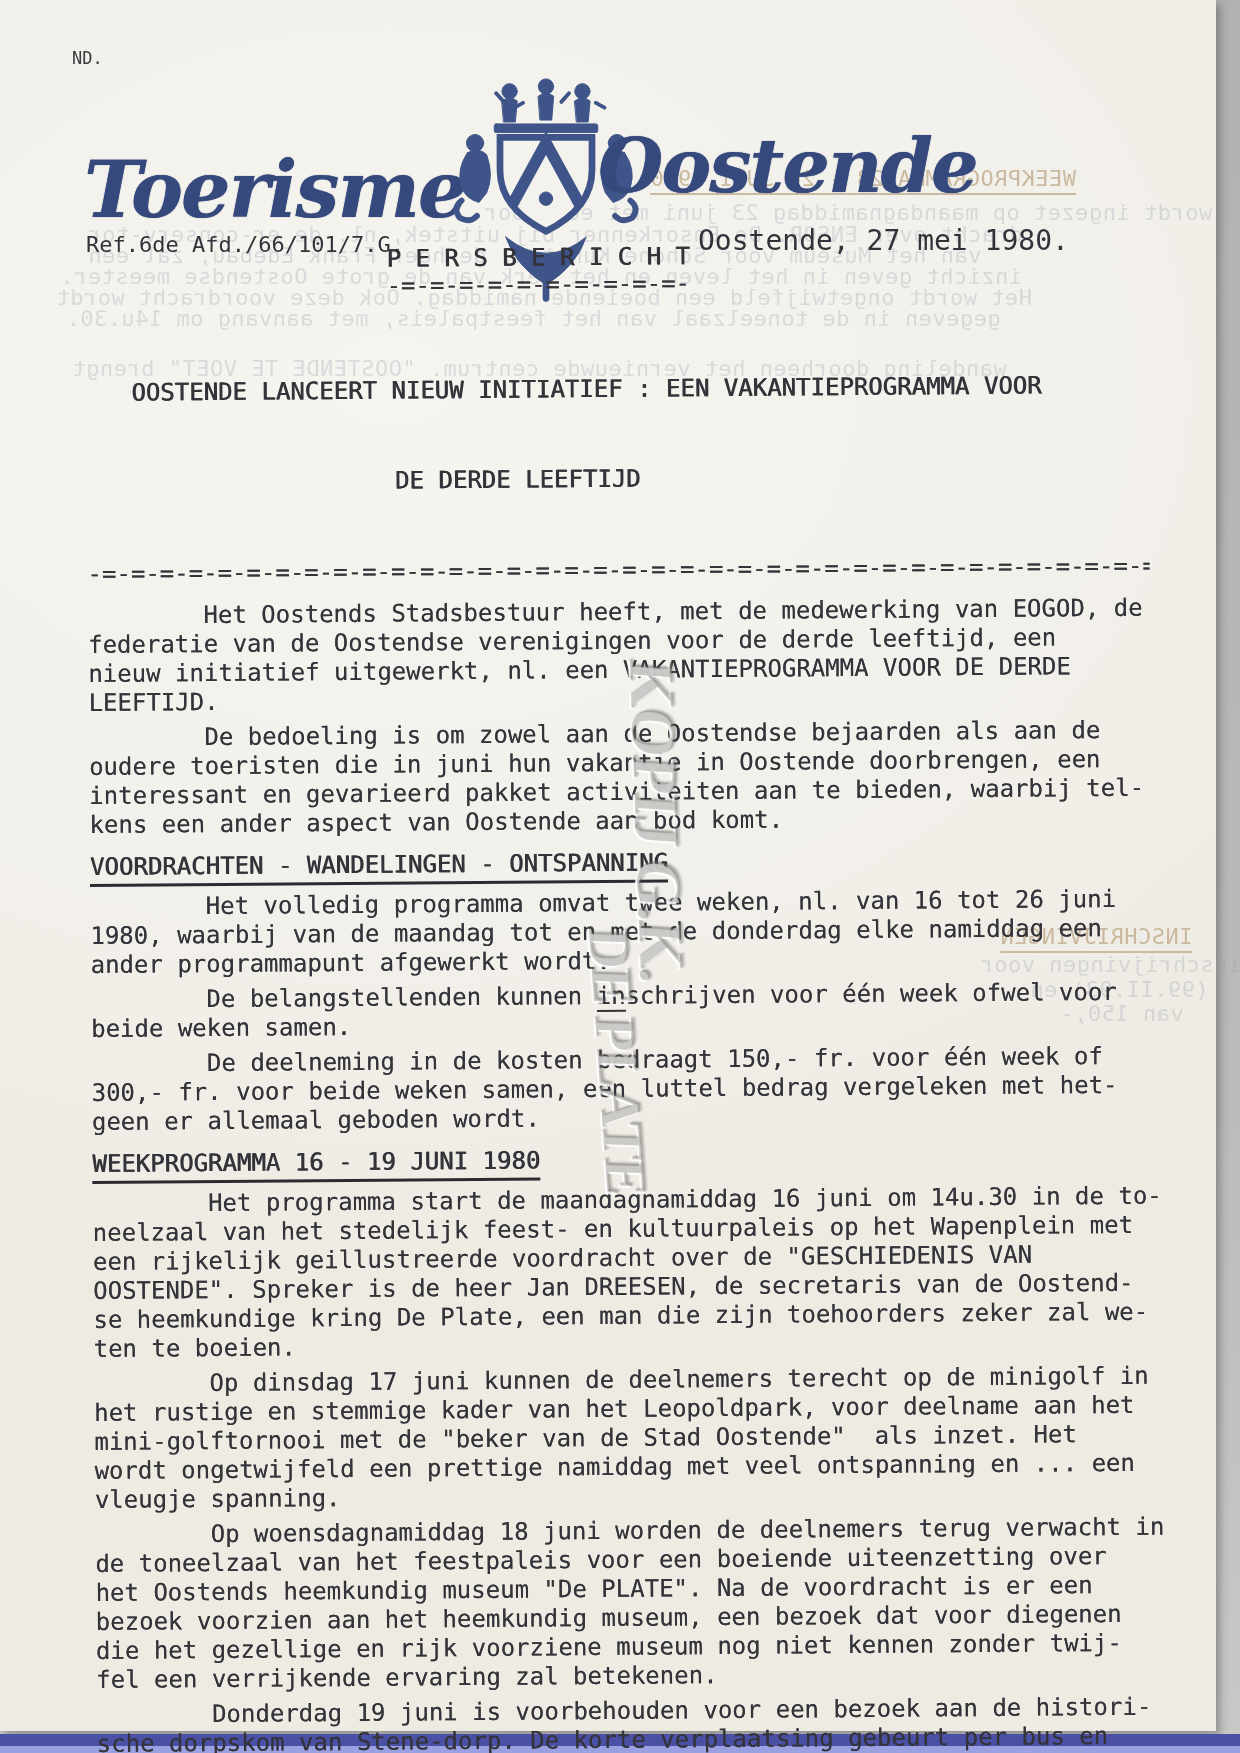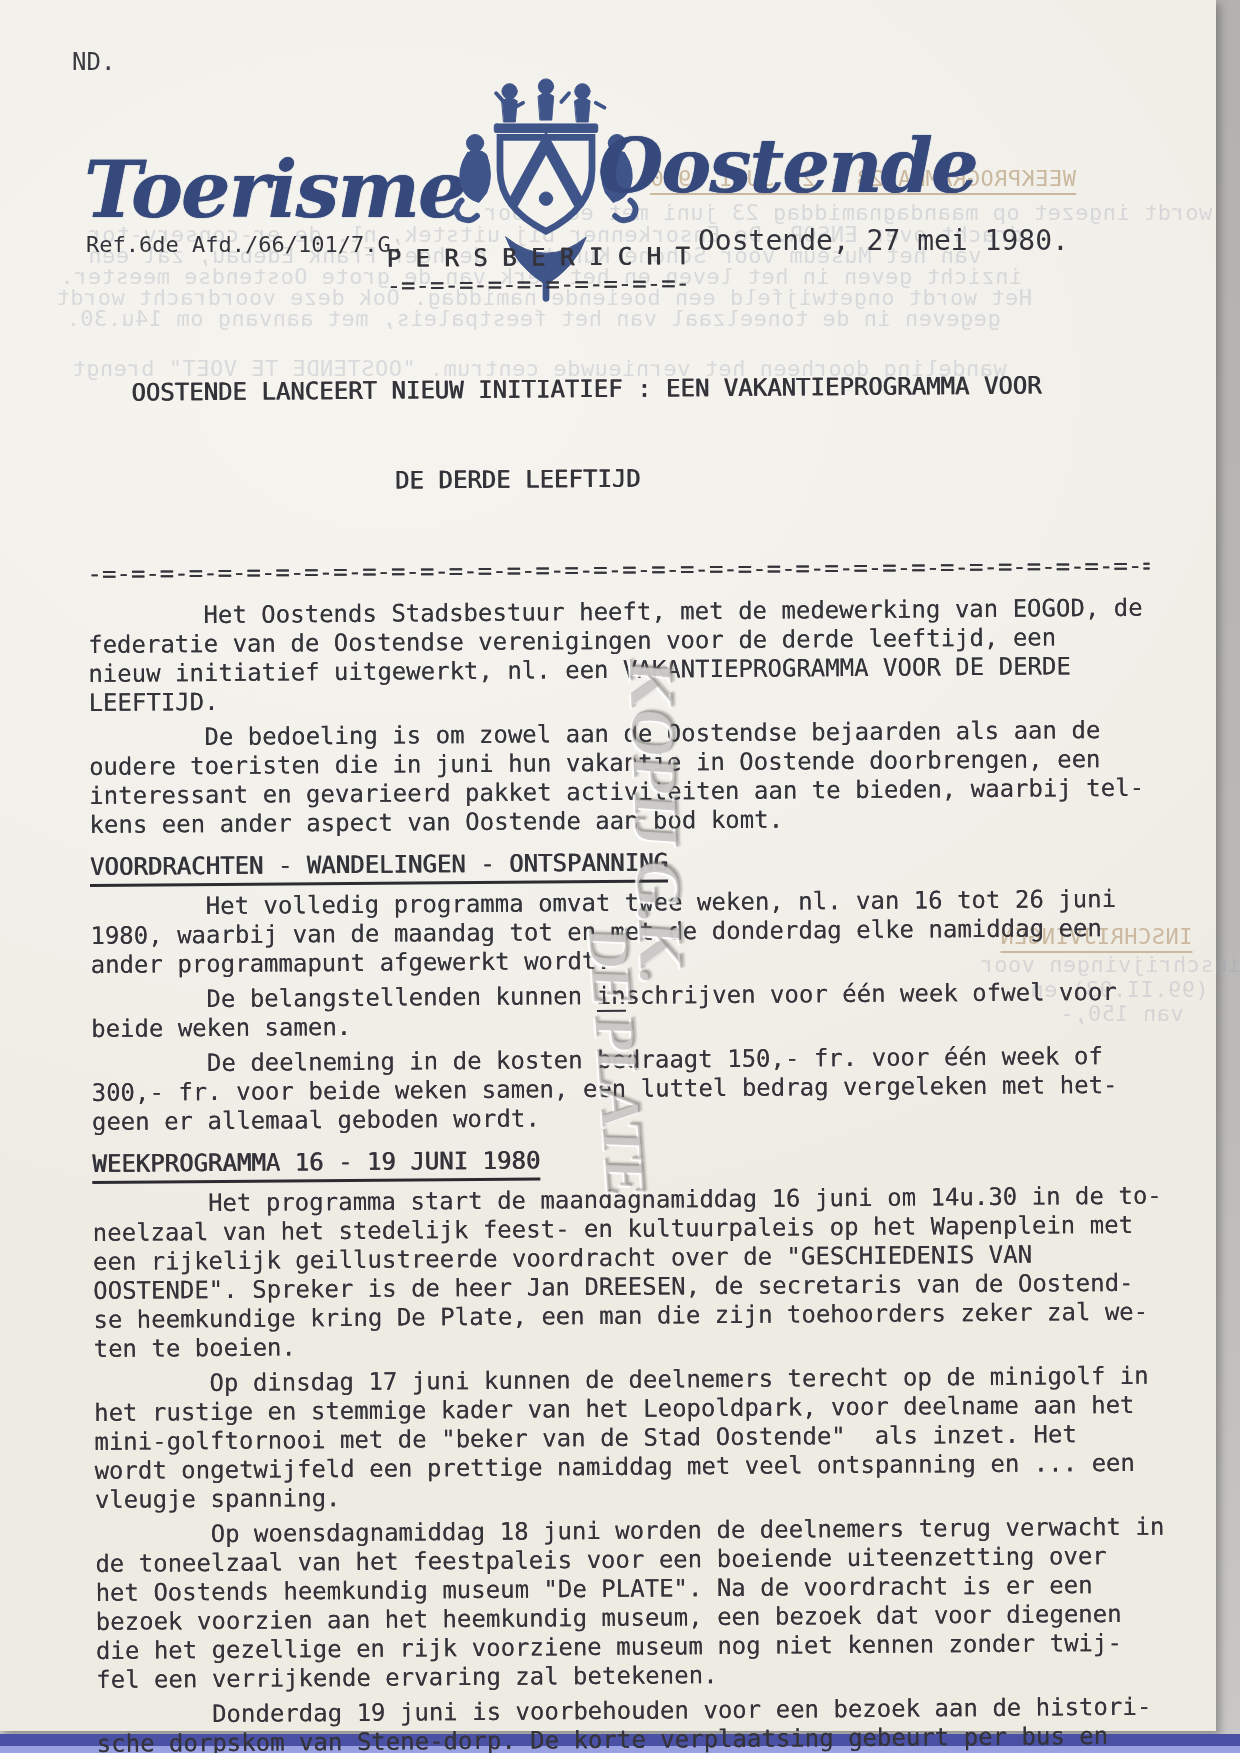--- a/index.html
+++ b/index.html
@@ -17,21 +17,21 @@
   .band-dark{position:absolute;left:0;top:1734px;width:1240px;height:12px;background:#4a51a5;}
   .band-light{position:absolute;left:0;top:1746px;width:1240px;height:7px;background:#9aa1e2;}
 
   
   .bleed{
     position:absolute;z-index:1;transform:scaleX(-1);
     font-size:22px;color:#9aa0b4;opacity:.30;white-space:nowrap;letter-spacing:.5px;
   }
   .bleed.tan{color:#c4b093;opacity:.85;border-bottom:2px solid #c4b093;padding-bottom:2px;}
 
-  .corner-note{position:absolute;left:72px;top:48px;font-size:24px;color:#3a3a40;z-index:2;}
+  .corner-note{position:absolute;left:72px;top:48px;font-size:17px;color:#3a3a40;z-index:2;}
 
   .script{
     position:absolute;z-index:2;color:#36497d;
     font-family:"DejaVu Serif",serif;font-style:italic;font-weight:bold;
     text-shadow:0 0 1px #36497d;letter-spacing:-2px;
   }
   .script-left{left:84px;top:112px;font-size:78px;margin-top:32px;}
   .script-right{left:598px;top:122px;font-size:75px;}
   .crest{position:absolute;left:450px;top:76px;z-index:2;}
 

